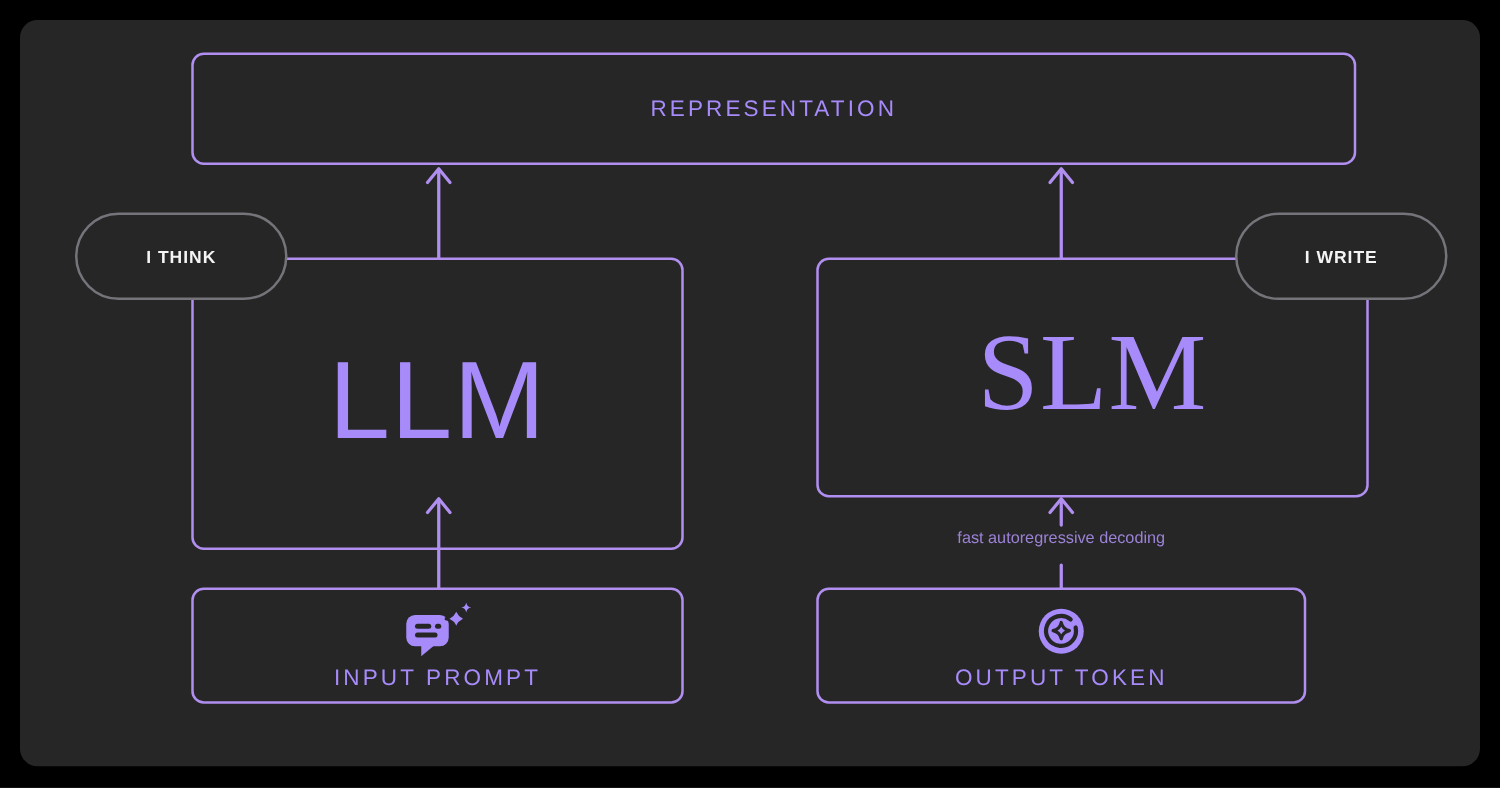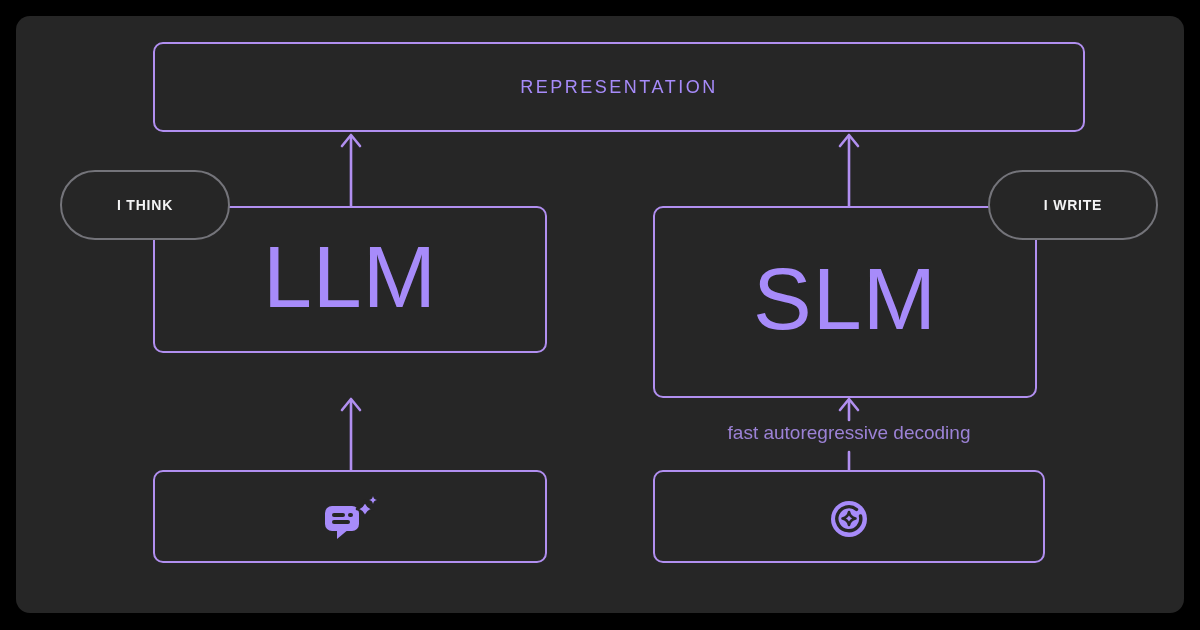--- a/index.html
+++ b/index.html
@@ -30,24 +30,24 @@
     border:2px solid var(--accent);
     border-radius:10px;
     display:flex;
     align-items:center;
     justify-content:center;
   }
   .box-representation{
     left:153px;top:42px;width:932px;height:90px;
   }
   .box-llm{
-    left:153px;top:206px;width:394px;height:147px;
+    left:153px;top:206px;width:394px;height:234px;
   }
   .box-slm{
-    left:653px;top:206px;width:384px;height:192px;
+    left:653px;top:206px;width:442px;height:192px;font-family:Liberation Serif, serif;
   }
   .box-input{
     left:153px;top:470px;width:394px;height:93px;
     flex-direction:column;
     gap:6px;
     padding-top:4px;
   }
   .box-output{
     left:653px;top:470px;width:392px;height:93px;
     flex-direction:column;
@@ -88,21 +88,21 @@
   .arrows{
     position:absolute;left:0;top:0;width:1200px;height:630px;
     pointer-events:none;
     z-index:2;
   }
   .annotation{
     position:absolute;
     left:653px;top:422px;width:392px;
     text-align:center;
     color:var(--muted-purple);
-    font-size:19px;
+    font-size:13px;
     font-weight:400;
     z-index:2;
     background:transparent;
   }
   .icon-wrap{
     height:42px;display:flex;align-items:center;justify-content:center;
   }
 </style>
 </head>
 <body>
@@ -130,33 +130,35 @@
 
       <rect x="10" y="17" width="13" height="4" rx="2" fill="#262626"></rect>
       <rect x="26" y="17" width="5" height="4" rx="2" fill="#262626"></rect>
       <rect x="10" y="24" width="18" height="4" rx="2" fill="#262626"></rect>
 
       <path d="M43 4 C44 9.5 46.5 12 52 13 C46.5 14 44 16.5 43 22 C42 16.5 39.5 14 34 13 C39.5 12 42 9.5 43 4 Z" fill="#a78bfa" stroke="#262626" stroke-width="2"></path>
 
       <path d="M51 0 C51.5 2.5 52.5 3.5 55 4 C52.5 4.5 51.5 5.5 51 8 C50.5 5.5 49.5 4.5 47 4 C49.5 3.5 50.5 2.5 51 0 Z" fill="#a78bfa"></path>
     </svg>
   </span>
+  <span class="caps-label">INPUT PROMPT</span>
 </div>
 
 <div class="box box-output">
   <span class="icon-wrap">
     <svg width="42" height="42" viewBox="0 0 42 42" fill="none">
 
       <circle cx="21" cy="21" r="18" fill="#a78bfa"></circle>
 
       <path d="M28.5 11.5 A12 12 0 1 0 32.5 18" stroke="#262626" stroke-width="3.4" stroke-linecap="round" fill="none"></path>
 
       <path d="M21 14 C21.8 18 23.5 19.6 27.5 20.5 C23.5 21.4 21.8 23 21 27 C20.2 23 18.5 21.4 14.5 20.5 C18.5 19.6 20.2 18 21 14 Z" fill="#a78bfa" stroke="#262626" stroke-width="2.6" stroke-linejoin="round"></path>
     </svg>
   </span>
+  <span class="caps-label">OUTPUT TOKEN</span>
 </div>
 
 <div class="pill pill-think">
   <span class="pill-label">I THINK</span>
 </div>
 <div class="pill pill-write">
   <span class="pill-label">I WRITE</span>
 </div>
 
 <div class="annotation">fast autoregressive decoding</div>

